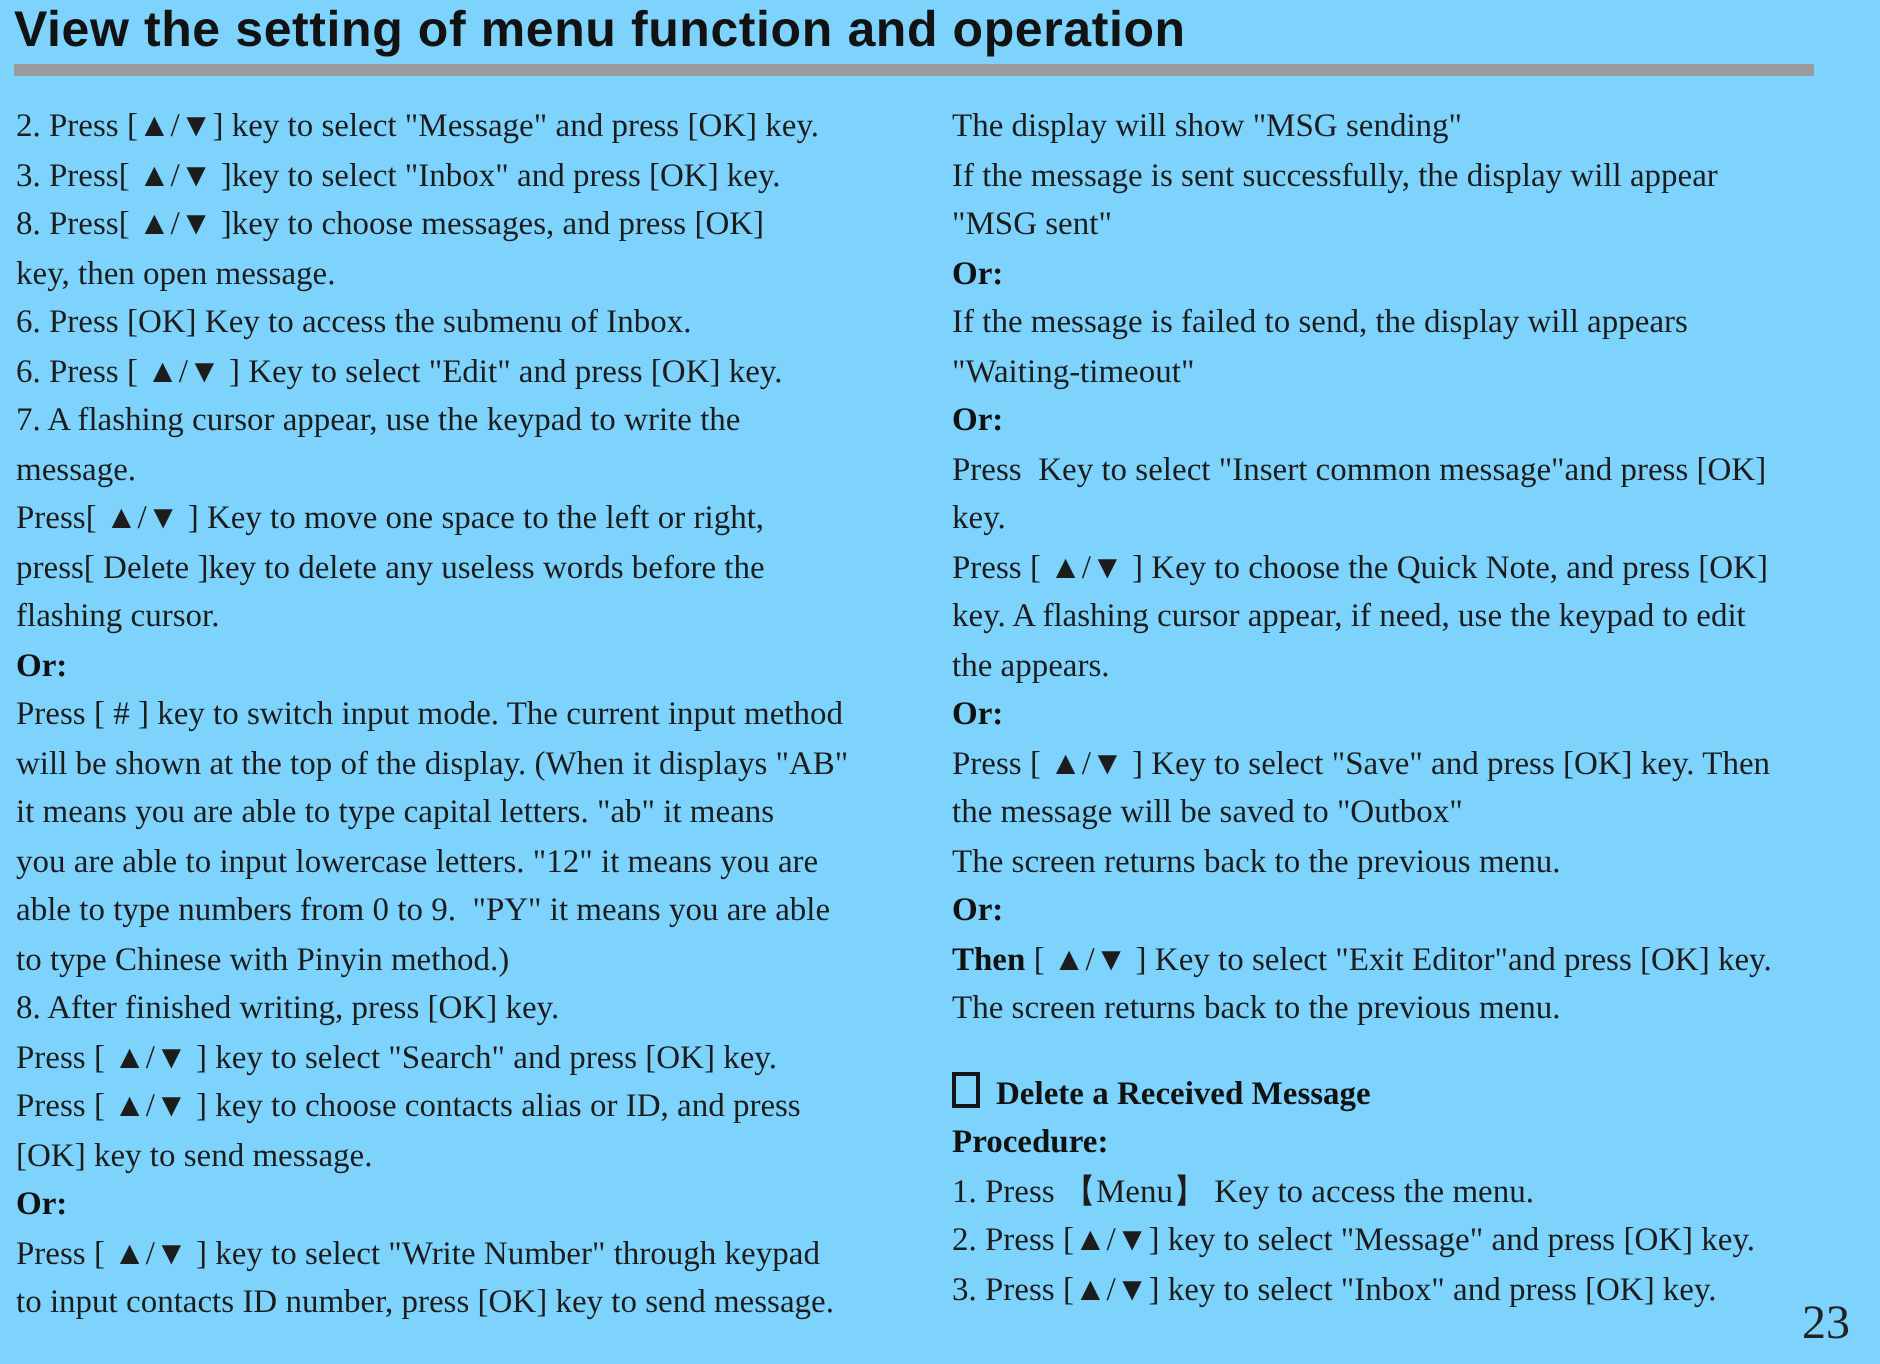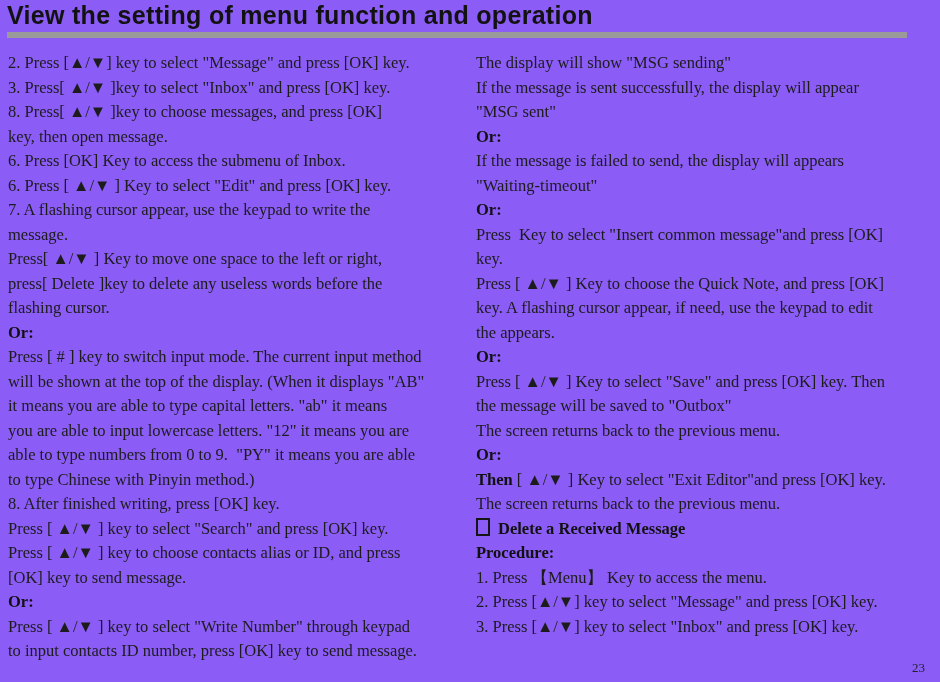--- a/index.html
+++ b/index.html
@@ -1,20 +1,20 @@
 <!DOCTYPE html>
 <html><head>
 <meta charset="utf-8">
 <style>
   html, body { margin: 0; padding: 0; background: #ffffff; }
   .page {
     position: relative;
     width: 940px;
     height: 682px;
-    background: #8b5cf6;
+    background: #7dd3fc;
     font-family: "Liberation Sans", "DejaVu Sans", sans-serif;
     color: #1c1c1c;
     overflow: hidden;
   }
   .title {
     margin: 0;
     padding: 2px 0 0 7px;
     font-size: 25px;
     line-height: 26px;
     font-weight: 900;
@@ -50,21 +50,21 @@
     border: 2.5px solid #151515;
     margin-right: 8px;
     vertical-align: -2px;
     box-sizing: content-box;
   }
   .page-number {
     position: absolute;
     right: 15px;
     bottom: 6px;
     font-family: "Liberation Serif", "DejaVu Serif", serif;
-    font-size: 13px;
+    font-size: 24px;
     color: #222;
   }
 </style>
 </head>
 <body>
 
 <div class="page">
 
   <h1 class="title">View the setting of menu function and operation</h1>
 
@@ -111,21 +111,21 @@
         <div class="line">Press [ ▲/▼ ] Key to choose the Quick Note, and press [OK]</div>
         <div class="line">key. A flashing cursor appear, if need, use the keypad to edit</div>
         <div class="line">the appears.</div>
         <div class="line bold">Or:</div>
         <div class="line">Press [ ▲/▼ ] Key to select "Save" and press [OK] key. Then</div>
         <div class="line">the message will be saved to "Outbox"</div>
         <div class="line">The screen returns back to the previous menu.</div>
         <div class="line bold">Or:</div>
         <div class="line"><b>Then</b> [ ▲/▼ ] Key to select "Exit Editor"and press [OK] key.</div>
         <div class="line">The screen returns back to the previous menu.</div>
-        <div class="line bold" style="margin-top: 0;"><span class="box-bullet"></span>Delete a Received Message</div>
+        <div class="line bold" style="margin-top: 18px;"><span class="box-bullet"></span>Delete a Received Message</div>
         <div class="line bold">Procedure:</div>
         <div class="line">1. Press 【Menu】 Key to access the menu.</div>
         <div class="line">2. Press [▲/▼] key to select "Message" and press [OK] key.</div>
         <div class="line">3. Press [▲/▼] key to select "Inbox" and press [OK] key.</div>
       </div>
   </div>
 
   <div class="page-number">23</div>
 
 </div>

